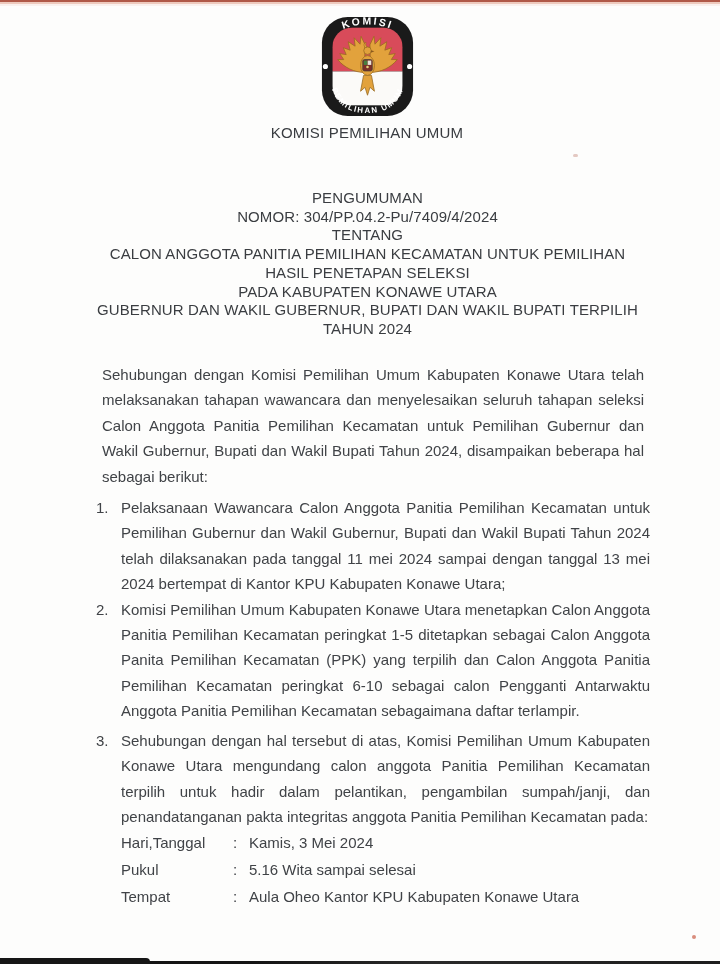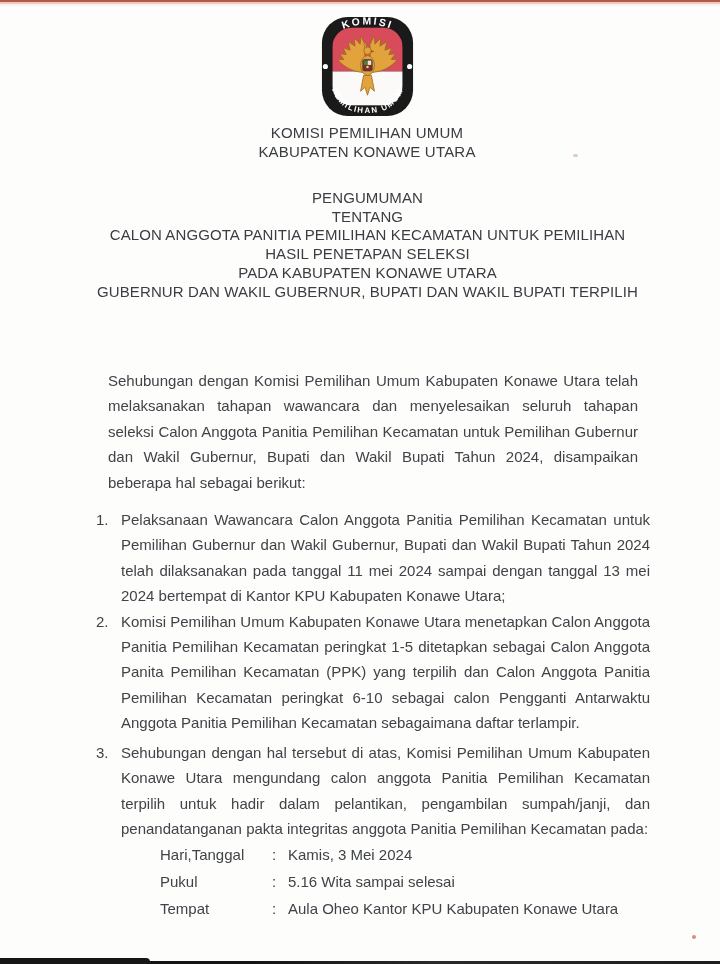--- a/index.html
+++ b/index.html
@@ -59,36 +59,35 @@
     letter-spacing: 0.1px;
   }
 
   
   .content {
     position: absolute; top: 356px; left: 96px; width: 554px;
     font-size: 15px; line-height: 25.4px;
     color: #404347;
   }
   .intro {
-    margin: 12px;
+    margin: 6px;
     text-align: justify;
   }
   .list { margin: 0; }
   .list-item {
     display: flex;
     margin: 0;
   }
   .list-item.gap { margin-top: 4px; }
   .li-num { flex: 0 0 25px; }
   .li-text { flex: 1; text-align: justify; }
   .details { margin-left: 25px; margin-top: 1px; }
   .detail-row {
     display: flex;
     line-height: 26.6px;
-    margin-left: 39px;
   }
   .d-label { flex: 0 0 112px; }
   .d-sep   { flex: 0 0 16px; }
   .d-value { flex: 1; }
 </style>
 </head>
 <body>
 
 <div class="page">
 
@@ -135,30 +134,31 @@
         <textPath href="#bottomArc" startOffset="50%" text-anchor="middle">PEMILIHAN UMUM</textPath>
       </text>
 
       <circle cx="10.5" cy="52" r="2.6" fill="#ffffff"></circle>
       <circle cx="95.5" cy="52" r="2.6" fill="#ffffff"></circle>
     </svg>
   </div>
 
   <div class="org-header">
     <div>KOMISI PEMILIHAN UMUM</div>
-    <div>KABUPATEN KONAWE UTARA</div>
   </div>
 
   <div class="title-block">
     <div>PENGUMUMAN</div>
+    <div>NOMOR: 304/PP.04.2-Pu/7409/4/2024</div>
     <div>TENTANG</div>
     <div>CALON ANGGOTA PANITIA PEMILIHAN KECAMATAN UNTUK PEMILIHAN</div>
     <div>HASIL PENETAPAN SELEKSI</div>
     <div>PADA KABUPATEN KONAWE UTARA</div>
     <div>GUBERNUR DAN WAKIL GUBERNUR, BUPATI DAN WAKIL BUPATI TERPILIH</div>
+    <div>TAHUN 2024</div>
   </div>
 
   <div class="content">
     <p class="intro">Sehubungan dengan Komisi Pemilihan Umum Kabupaten Konawe Utara telah melaksanakan tahapan wawancara dan menyelesaikan seluruh tahapan seleksi Calon Anggota Panitia Pemilihan Kecamatan untuk Pemilihan Gubernur dan Wakil Gubernur, Bupati dan Wakil Bupati Tahun 2024, disampaikan beberapa hal sebagai berikut:</p>
 
     <div class="list">
       <div class="list-item">
         <span class="li-num">1.</span>
         <span class="li-text">Pelaksanaan Wawancara Calon Anggota Panitia Pemilihan Kecamatan untuk Pemilihan Gubernur dan Wakil Gubernur, Bupati dan Wakil Bupati Tahun 2024 telah dilaksanakan pada tanggal 11 mei 2024 sampai dengan tanggal 13 mei 2024 bertempat di Kantor KPU Kabupaten Konawe Utara;</span>
       </div>

